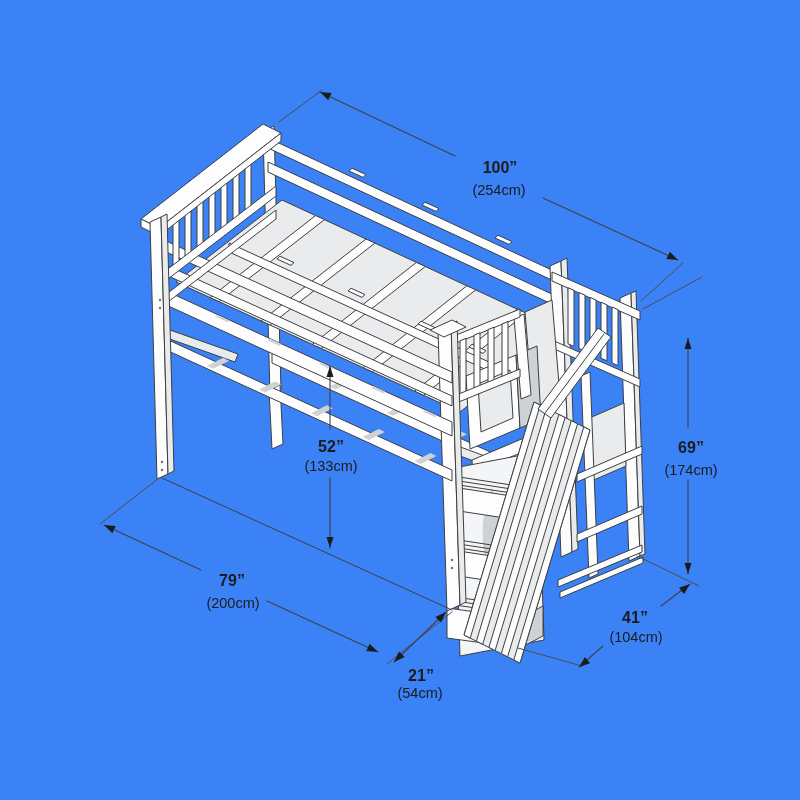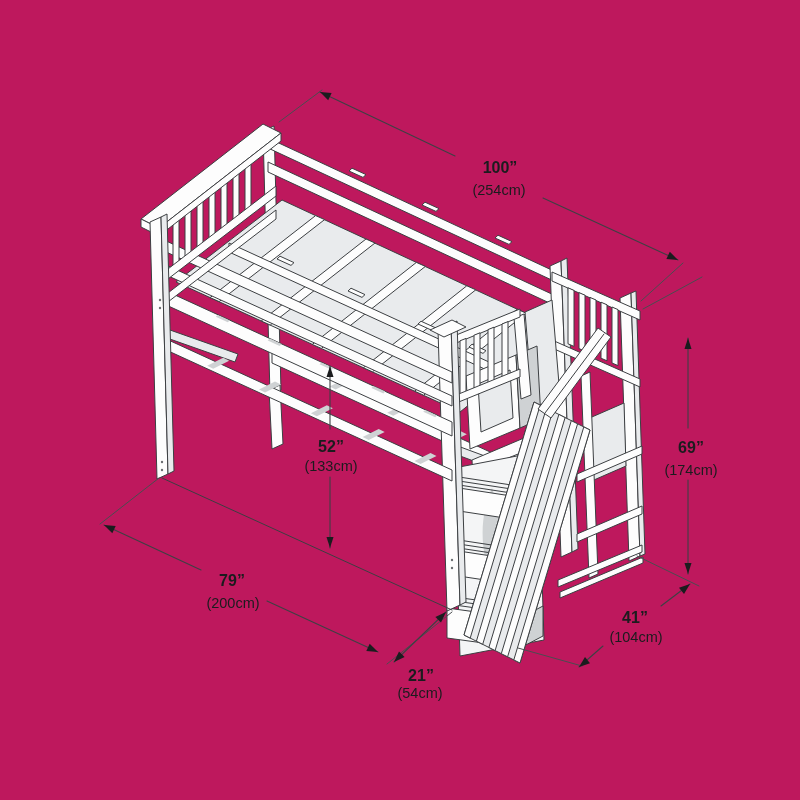--- a/index.html
+++ b/index.html
@@ -1,16 +1,16 @@
 <!DOCTYPE html>
 <html><head>
 <meta charset="utf-8">
 <style>
   html,body{margin:0;padding:0;background:#ffffff;}
-  #stage{position:relative;width:800px;height:800px;background:#be185d;overflow:hidden;}
+  #stage{position:relative;width:800px;height:800px;background:#3b82f6;overflow:hidden;}
   svg{display:block;}
   .ln{fill:none;stroke:#3c3f42;stroke-width:1;stroke-linejoin:round;stroke-linecap:round;}
   .w {fill:#fdfdfd;stroke:#3c3f42;stroke-width:1;stroke-linejoin:round;}
   .w2{fill:#f4f5f6;stroke:#3c3f42;stroke-width:1;stroke-linejoin:round;}
   .lg{fill:#e9ebed;stroke:#3c3f42;stroke-width:1;stroke-linejoin:round;}
   .mg{fill:#cfd2d4;stroke:#3c3f42;stroke-width:1;stroke-linejoin:round;}
   .mgn{fill:#cfd2d4;stroke:none;}
   .dim{stroke:#3e4144;stroke-width:1.1;fill:none;stroke-linecap:round;}
   .ext{stroke:#4a4d50;stroke-width:1;fill:none;stroke-linecap:round;}
   .arr{fill:#1b1c1e;stroke:none;}

